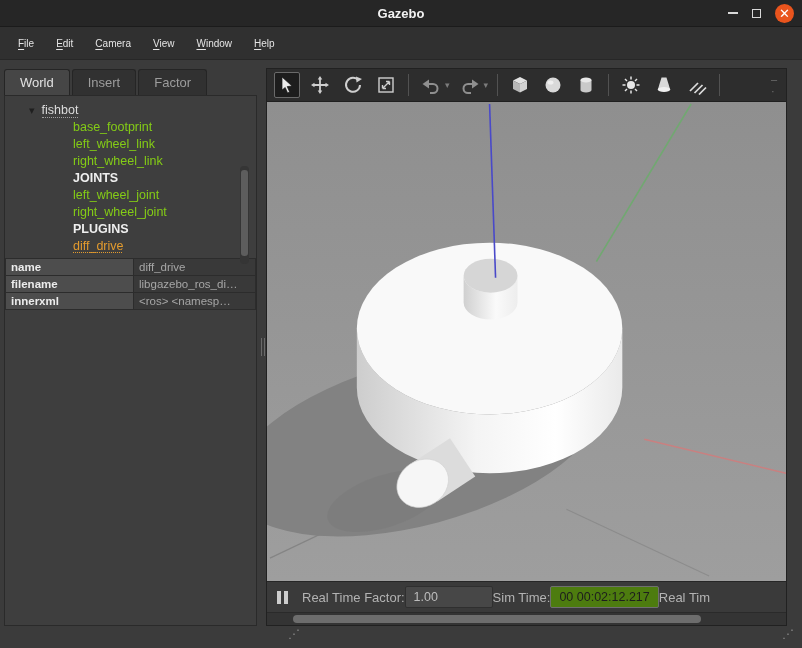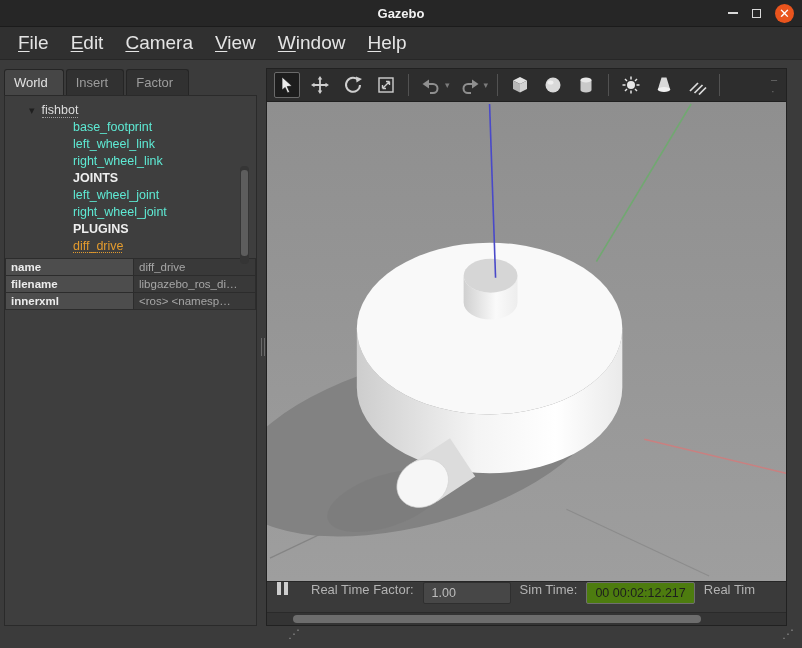--- a/index.html
+++ b/index.html
@@ -19,41 +19,41 @@
   .win-controls { position:absolute; right:8px; top:0; height:100%; display:flex; align-items:center; gap:14px; }
   .win-btn { background:none; border:none; padding:0; display:flex; align-items:center; justify-content:center; cursor:default; }
   .min-glyph { width:10px; height:2px; background:#d8d8d8; display:block; }
   .max-glyph { width:9px; height:9px; border:1.5px solid #d8d8d8; display:block; }
   .close-btn { width:19px; height:19px; border-radius:50%; background:#e9541d; color:#fff;
     font-size:13px; line-height:17px; text-align:center; }
 
   
   .menubar { height:33px; background:#303030; border-bottom:1px solid #272727;
     display:flex; align-items:center; padding-left:8px; gap:2px; flex:0 0 auto;}
-  .menu-item { color:#e4e4e4; font-size:19px; padding:5px 10px; }
+  .menu-item { color:#e4e4e4; font-size:10px; padding:5px 10px; }
   .mn { text-decoration:underline; text-underline-offset:2px; }
 
   
   .content { flex:1; display:flex; padding:8px 15px 26px 4px; align-items:stretch; }
 
   
   .left-panel { width:253px; flex:0 0 aupx; flex:0 0 253px; display:flex; flex-direction:column; }
   .tabs { display:flex; gap:2px; height:27px; align-items:flex-end; }
-  .tab { background:#313131; color:#9d9d9d; font-size:13px; padding:5px 15px 5px 9px;
+  .tab { background:#313131; color:#9d9d9d; font-size:13px; padding:5px 15px 5px 15px;
     border:1px solid #252525; border-bottom:none; border-radius:3px 3px 0 0;text-align:center; }
   .tab.active { background:#464646; color:#e2e2e2; }
   .panel-body { flex:1; background:#3e3e3e; border:1px solid #2a2a2a; position:relative;
     overflow:hidden; display:flex; flex-direction:column; }
 
   .tree { position:relative; padding-top:6px; padding-bottom:3px; }
   .tree-root { display:flex; align-items:center; height:17px; padding-left:24px; }
   .tri { color:#1f1f1f; font-size:11px; margin-right:7px; }
   .root-label { color:#dcdcdc; font-size:12.5px; border-bottom:1px dotted #a0a0a0; }
   .tree-children { padding-left:68px; }
-  .tnode { height:17px; line-height:17px; font-size:12.5px; color:#5eead4; white-space:nowrap; }
+  .tnode { height:17px; line-height:17px; font-size:12.5px; color:#84cc16; white-space:nowrap; }
   .tnode.section { font-weight:bold; color:#efefef; }
   .tnode.selected { color:#e39b2e; text-decoration:underline dotted 1px; text-underline-offset:2px; }
   .tree-scrollbar { position:absolute; right:7px; top:70px; width:9px; height:98px;
     background:#353535; border-radius:4px; }
   .tree-scrollbar .thumb { position:absolute; left:1px; top:4px; width:7px; height:86px;
     background:#5d5d5d; border-radius:3px; }
 
   table.props { width:100%; border-collapse:collapse; table-layout:fixed; }
   table.props col.c1 { width:128px; }
   table.props th { background:#282828; color:#f0f0f0; font-size:12.5px; font-weight:bold;
@@ -75,21 +75,21 @@
   .tool { width:26px; height:26px; display:flex; align-items:center; justify-content:center; border:1px solid transparent; }
   .tool.active { background:#1d1d1d; border:1px solid #6a6a6a; border-radius:2px; }
   .vsep { width:1px; height:22px; background:#525252; margin:0 2px; flex:0 0 1px; }
   .caret { color:#7c7c7c; font-size:9px; margin-left:-6px; }
   .tb-extra { color:#6f6f6f; font-size:11px; margin-left:auto; padding-right:2px; }
 
   .scene { flex:1; position:relative; overflow:hidden; min-height:0; }
   .scene svg { width:100%; height:100%; display:block; }
 
   .vp-status { height:31px; flex:0 0 31px; background:#3a3a3a; border-top:1px solid #262626;
-    display:flex; align-items:flex-start; gap:9px; padding:0 10px; overflow:hidden; white-space:nowrap; }
+    display:flex; align-items:center; padding:0 10px; overflow:hidden; white-space:nowrap; }
   .pause { display:flex; gap:3px; margin-right:14px; }
   .pause i { width:4px; height:13px; background:#cdcdcd; display:block; }
   .sb-label { color:#b3b3b3; font-size:13px; flex:0 0 auto; }
   .field { font-size:12.5px; padding:3px 8px; border-radius:2px; flex:0 0 auto; }
   .field.rtf { background:#474747; color:#bdbdbd; border:1px solid #2f2f2f; min-width:88px; }
   .field.sim { background:#4d7c0f; color:#1e1e1e; border:1px solid #6f6f6f; min-width:108px; }
 
   .hscroll { height:13px; flex:0 0 13px; background:#343434; border-top:1px solid #2a2a2a; position:relative; }
   .hthumb { position:absolute; left:26px; top:2px; width:408px; height:8px; background:#6d6d6d; border-radius:4px; }
 

